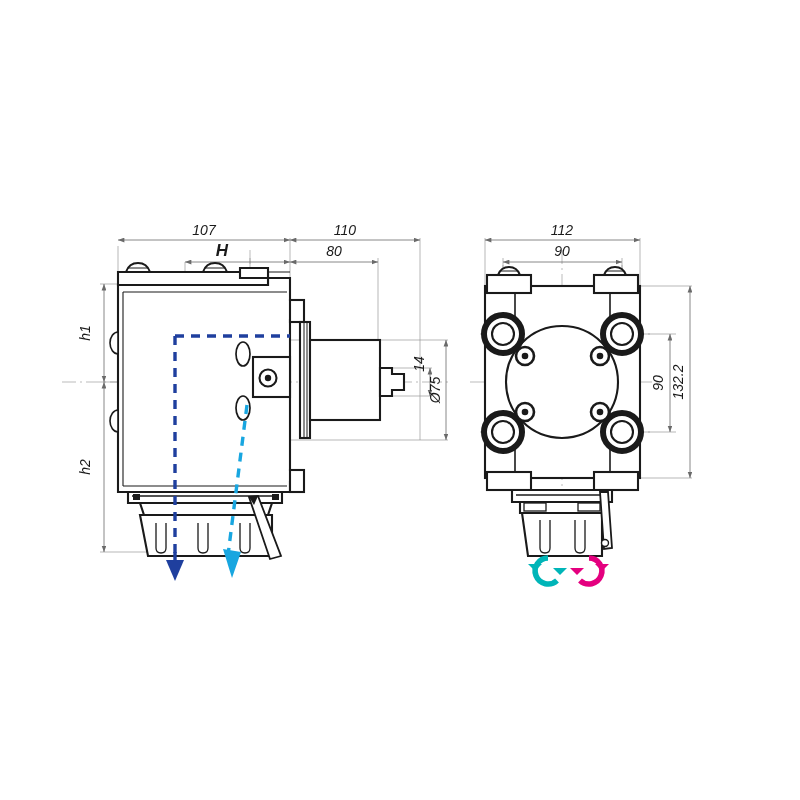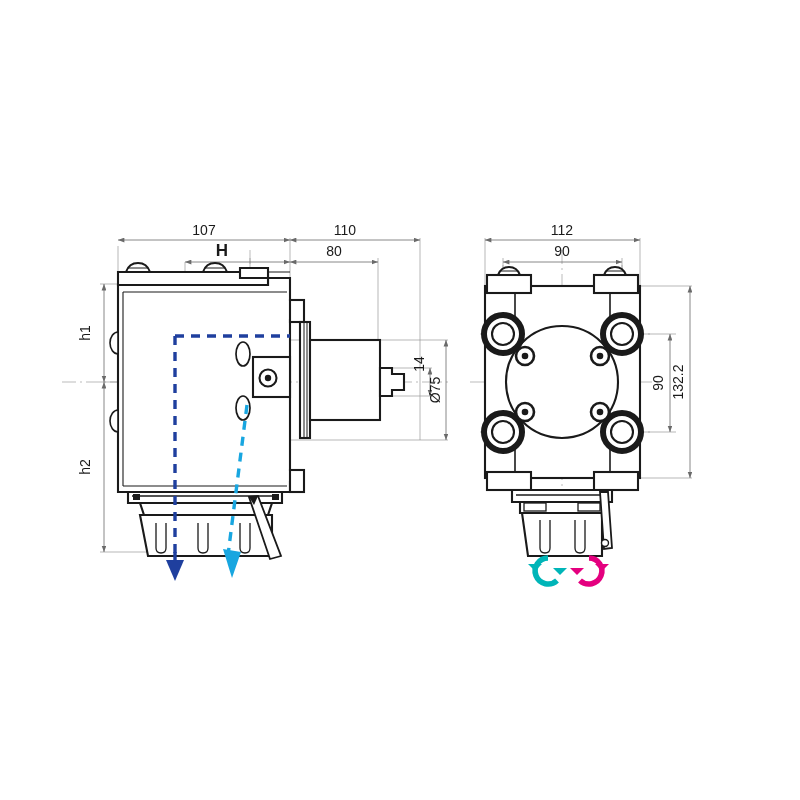--- a/index.html
+++ b/index.html
@@ -1,17 +1,17 @@
 <!DOCTYPE html>
 <html><head>
 <meta charset="utf-8">
 <style>
   html,body{margin:0;padding:0;background:#ffffff;}
   body{width:800px;height:800px;overflow:hidden;font-family:"Liberation Sans",sans-serif;}
-  #stage{position:relative;width:736px;height:800px;background:#fff;}
+  #stage{position:relative;width:736px;height:800px;background:#fff;font-style:italic;}
   svg{display:block;}
   .dimtxt{font-family:"Liberation Sans",sans-serif;font-size:14px;fill:#1a1a1a;}
   .dimtxt-b{font-family:"Liberation Sans",sans-serif;font-size:17px;font-weight:bold;fill:#1a1a1a;}
 </style>
 </head>
 <body>
 
 <div id="stage">
 <svg width="800" height="800" viewBox="0 0 800 800">
 

